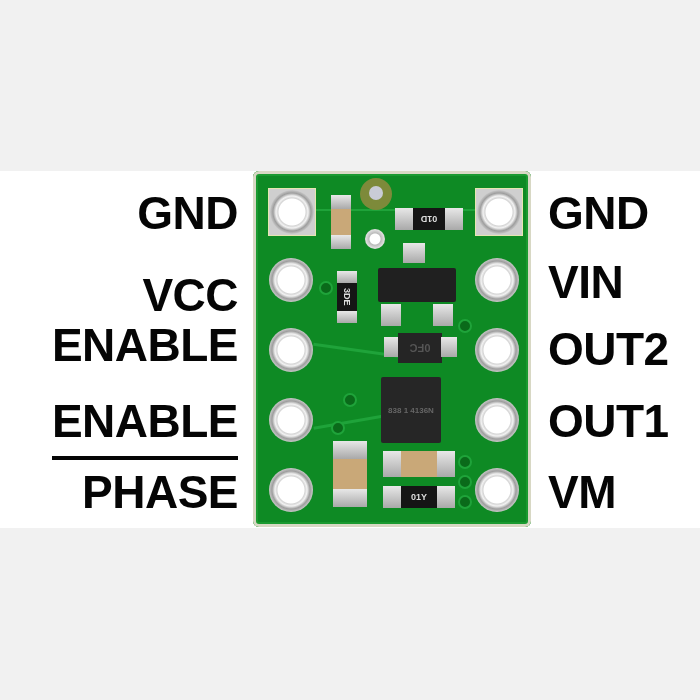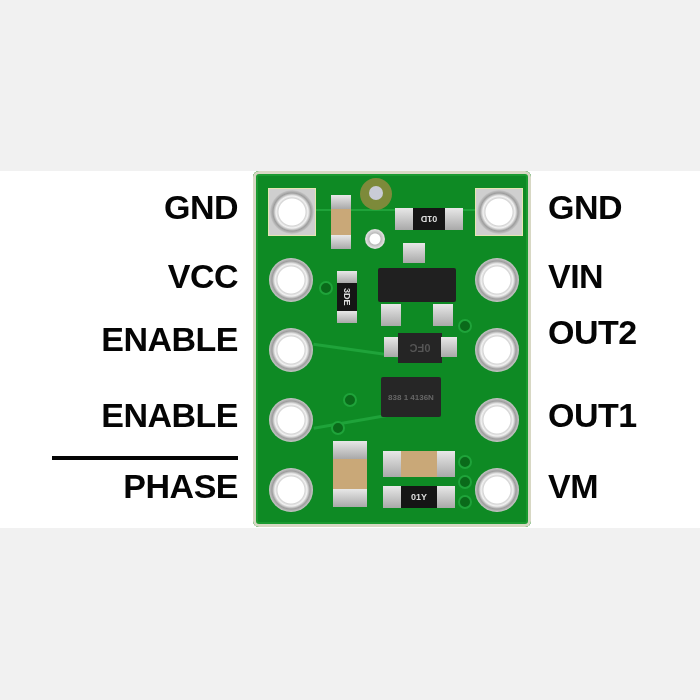--- a/index.html
+++ b/index.html
@@ -1,47 +1,47 @@
 <!DOCTYPE html>
 <html><head>
 <meta charset="utf-8">
 <style>
   html,body{margin:0;padding:0;}
   body{width:700px;height:700px;background:#f1f1f1;position:relative;overflow:hidden;font-family:"Liberation Sans",sans-serif;}
   .band{position:absolute;left:0;top:171px;width:700px;height:357px;background:#ffffff;}
-  .label{position:absolute;font-weight:bold;font-size:34px;color:#050505;line-height:1;letter-spacing:-0.5px;}
+  .label{position:absolute;font-weight:bold;font-size:46px;color:#050505;line-height:1;letter-spacing:-0.5px;}
   .left{right:462px;text-align:right;}
   .right{left:548px;}
   .overline{position:absolute;left:52px;width:186px;height:4px;background:#050505;top:456px;}
   .pcb{position:absolute;left:253px;top:171px;width:278px;height:356px;background:#0e8a24;border-radius:6px;box-shadow:inset 0 0 0 3px #d8d8c4, inset 0 0 0 5px #1a9a30;}
   .pin{position:absolute;width:44px;height:44px;border-radius:50%;background:radial-gradient(circle,#ffffff 0 13px,#d5d5d5 14px,#f3f3f3 16px,#9e9e9e 19px,#c9c9c9 22px);}
   .sqpad{position:absolute;width:46px;height:46px;background:#cfcfcf;border:1px solid #e6e6b0;}
   .sqpad .pin{left:1px;top:1px;}
   .chip{position:absolute;background:#202020;border-radius:2px;}
   .pad{position:absolute;background:linear-gradient(#e8e8e8,#a9a9a9);}
   .cap{position:absolute;background:#c9a878;}
   .res{position:absolute;background:#151515;color:#ddd;font-size:9px;font-weight:bold;display:flex;align-items:center;justify-content:center;}
   .trace{position:absolute;background:#1fa33a;}
   .via{position:absolute;width:10px;height:10px;border-radius:50%;border:2px solid #1fa33a;background:#0a6a1a;}
 </style>
 </head>
 <body>
 
 <div class="band"></div>
 
 <div class="label left" style="top:190px">GND</div>
-<div class="label left" style="top:259px">VCC</div>
+<div class="label left" style="top:272px">VCC</div>
 <div class="label left" style="top:322px">ENABLE</div>
 <div class="label left" style="top:398px">ENABLE</div>
 <div class="overline"></div>
 <div class="label left" style="top:469px">PHASE</div>
 
 <div class="label right" style="top:190px">GND</div>
 <div class="label right" style="top:259px">VIN</div>
-<div class="label right" style="top:315px">OUT2</div>
+<div class="label right" style="top:326px">OUT2</div>
 <div class="label right" style="top:398px">OUT1</div>
 <div class="label right" style="top:469px">VM</div>
 
 <div class="pcb">
 
   <div class="trace" style="left:60px;top:38px;width:170px;height:2px"></div>
   <div class="trace" style="left:60px;top:178px;width:90px;height:3px;transform:rotate(8deg)"></div>
   <div class="trace" style="left:60px;top:248px;width:90px;height:3px;transform:rotate(-10deg)"></div>
 
   <div class="sqpad" style="left:15px;top:17px">
@@ -80,21 +80,21 @@
 
   <div class="pad" style="left:150px;top:72px;width:22px;height:20px"></div>
   <div class="chip" style="left:125px;top:97px;width:78px;height:34px"></div>
   <div class="pad" style="left:128px;top:133px;width:20px;height:22px"></div>
   <div class="pad" style="left:180px;top:133px;width:20px;height:22px"></div>
 
   <div class="pad" style="left:131px;top:166px;width:16px;height:20px"></div>
   <div class="res" style="left:145px;top:162px;width:44px;height:30px;background:#252525;transform:rotate(180deg);font-size:11px;color:#555">0FC</div>
   <div class="pad" style="left:188px;top:166px;width:16px;height:20px"></div>
 
-  <div class="chip" style="left:128px;top:206px;width:60px;height:40px;background:#262626;color:#666;font-size:8px;font-weight:bold;display:flex;align-items:center;justify-content:center;text-align:center;transform:rotate(0deg)">838 1 4136N</div>
+  <div class="chip" style="left:128px;top:206px;width:60px;height:66px;background:#262626;color:#666;font-size:8px;font-weight:bold;display:flex;align-items:center;justify-content:center;text-align:center;transform:rotate(0deg)">838 1 4136N</div>
 
   <div class="pad" style="left:80px;top:270px;width:34px;height:18px"></div>
   <div class="cap" style="left:80px;top:288px;width:34px;height:30px"></div>
   <div class="pad" style="left:80px;top:318px;width:34px;height:18px"></div>
 
   <div class="pad" style="left:130px;top:280px;width:18px;height:26px"></div>
   <div class="cap" style="left:148px;top:280px;width:36px;height:26px"></div>
   <div class="pad" style="left:184px;top:280px;width:18px;height:26px"></div>
 
   <div class="pad" style="left:130px;top:315px;width:18px;height:22px"></div>

